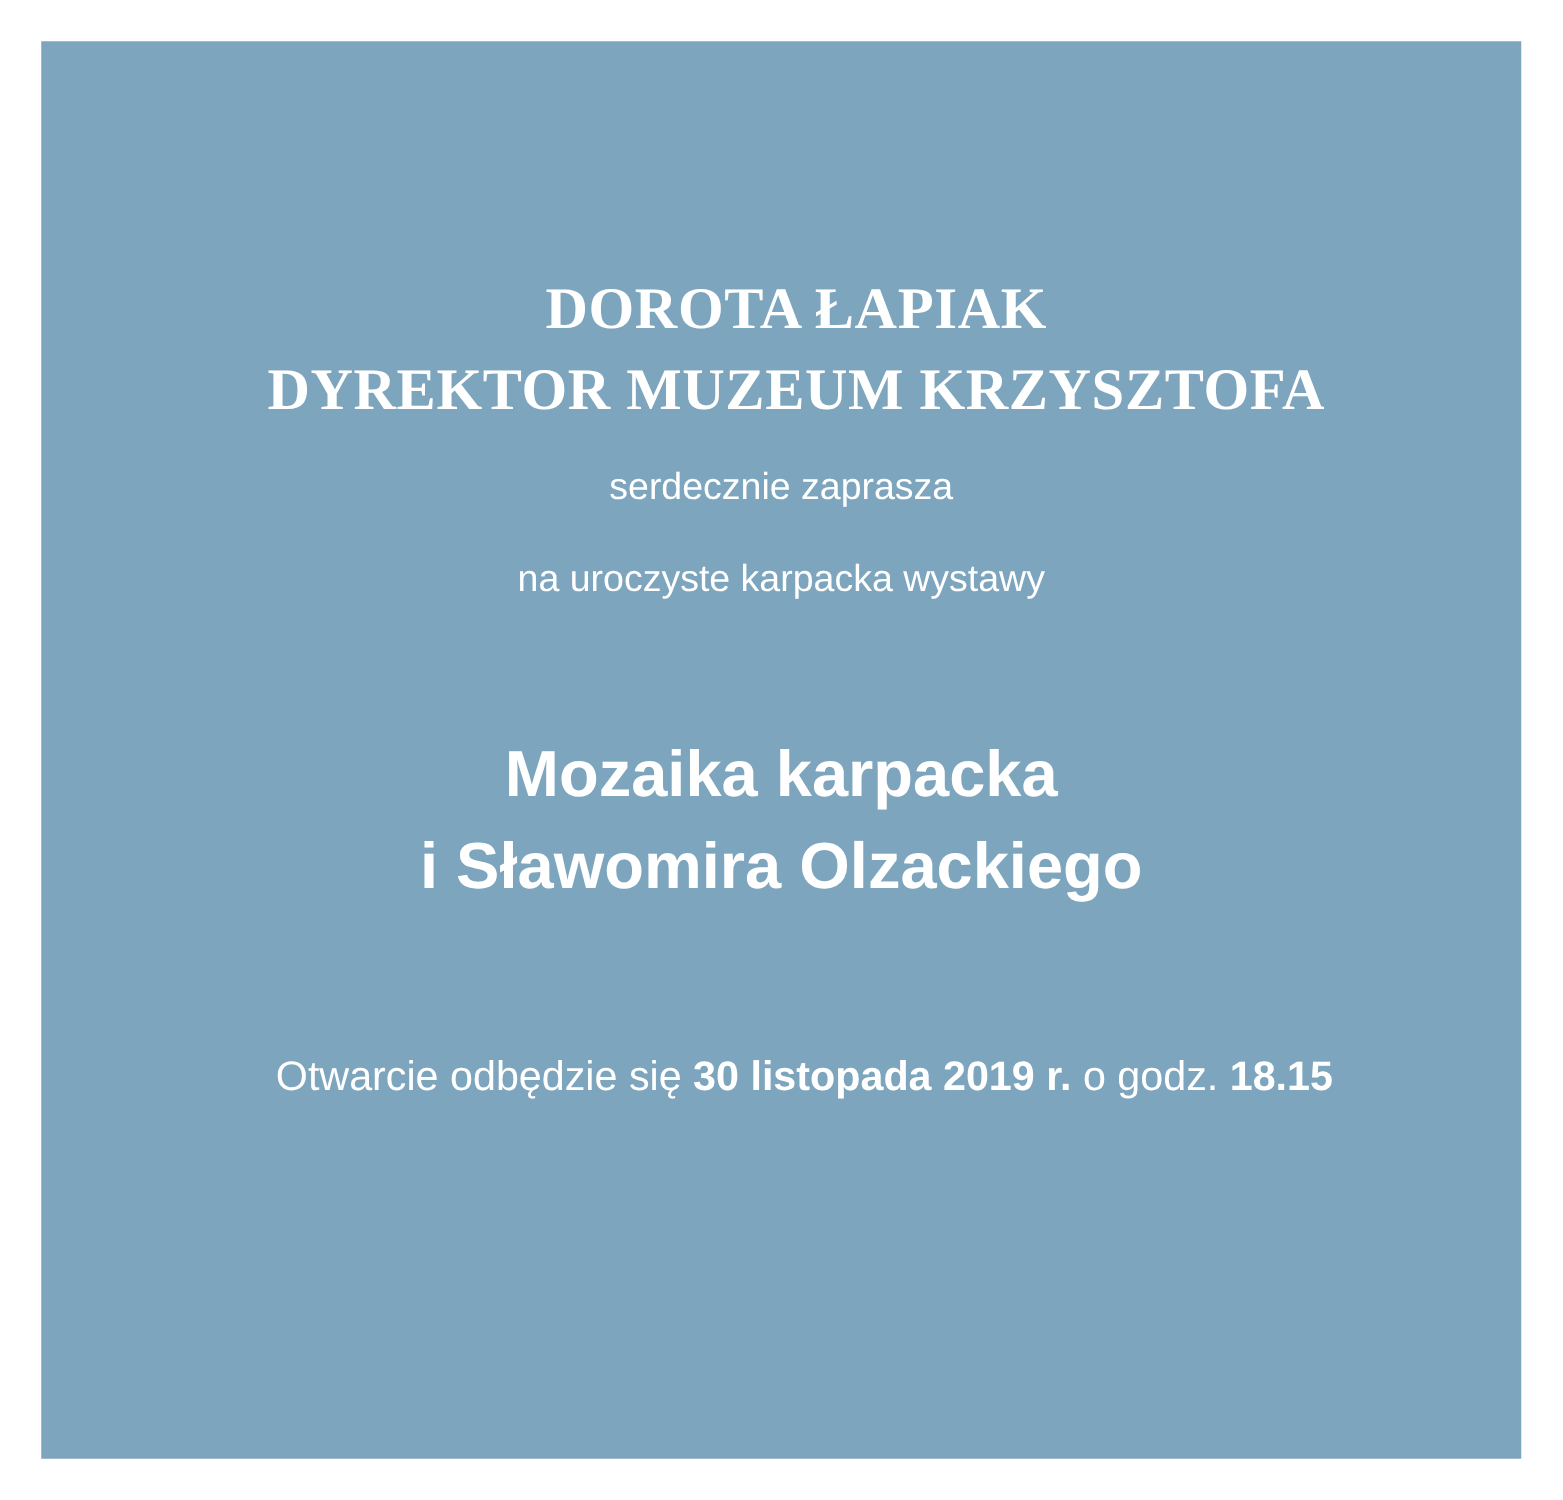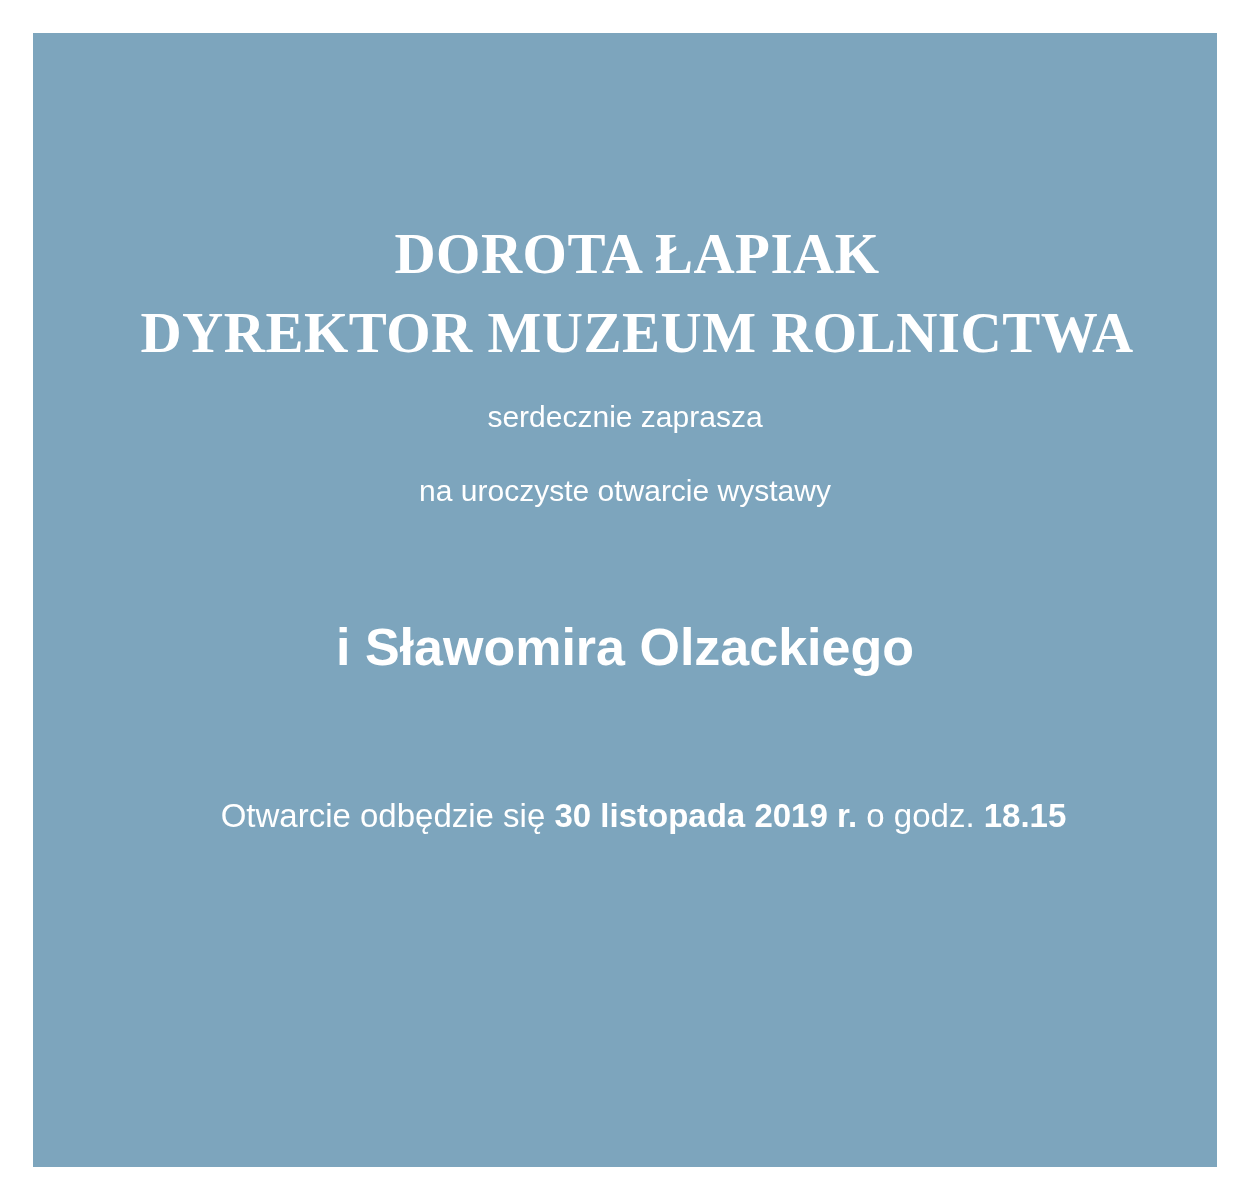--- a/index.html
+++ b/index.html
@@ -27,21 +27,21 @@
     align-items: center;
   }
 
   .host-block {
     margin-top: 182px;
     width: 100%;
     text-align: center;
     color: #ffffff;
     font-family: "Liberation Serif", serif;
     font-weight: bold;
-    font-size: 57px;
+    font-size: 47px;
     line-height: 1.38;
     letter-spacing: 0.5px;
     padding-left: 24px;
   }
   .host-line {
     display: block;
     white-space: nowrap;
   }
 
   .invite-block {
@@ -80,29 +80,30 @@
   .details-line { display: block; white-space: nowrap; }
   .details-line b { font-weight: bold; }
 </style>
 </head>
 <body>
 
 <div class="invitation-card">
 
   <div class="host-block">
     <span class="host-line">DOROTA ŁAPIAK</span>
-    <span class="host-line">DYREKTOR MUZEUM ROLNICTWA</span>
+    <span class="host-line">DYREKTOR MUZEUM KRZYSZTOFA</span>
   </div>
 
   <div class="invite-block">
     <span class="invite-line-1">serdecznie zaprasza</span>
-    <span class="invite-line-2">na uroczyste otwarcie wystawy</span>
+    <span class="invite-line-2">na uroczyste karpacka wystawy</span>
   </div>
 
   <div class="exhibition-title">
+    <span class="title-line">Mozaika karpacka</span>
     <span class="title-line">i Sławomira Olzackiego</span>
   </div>
 
   <div class="details-block">
     <span class="details-line"><span>Otwarcie odbędzie się </span><b>30 listopada 2019 r.</b><span> o godz. </span><b>18.15</b></span>
   </div>
 
 </div>
 
 </body></html>

